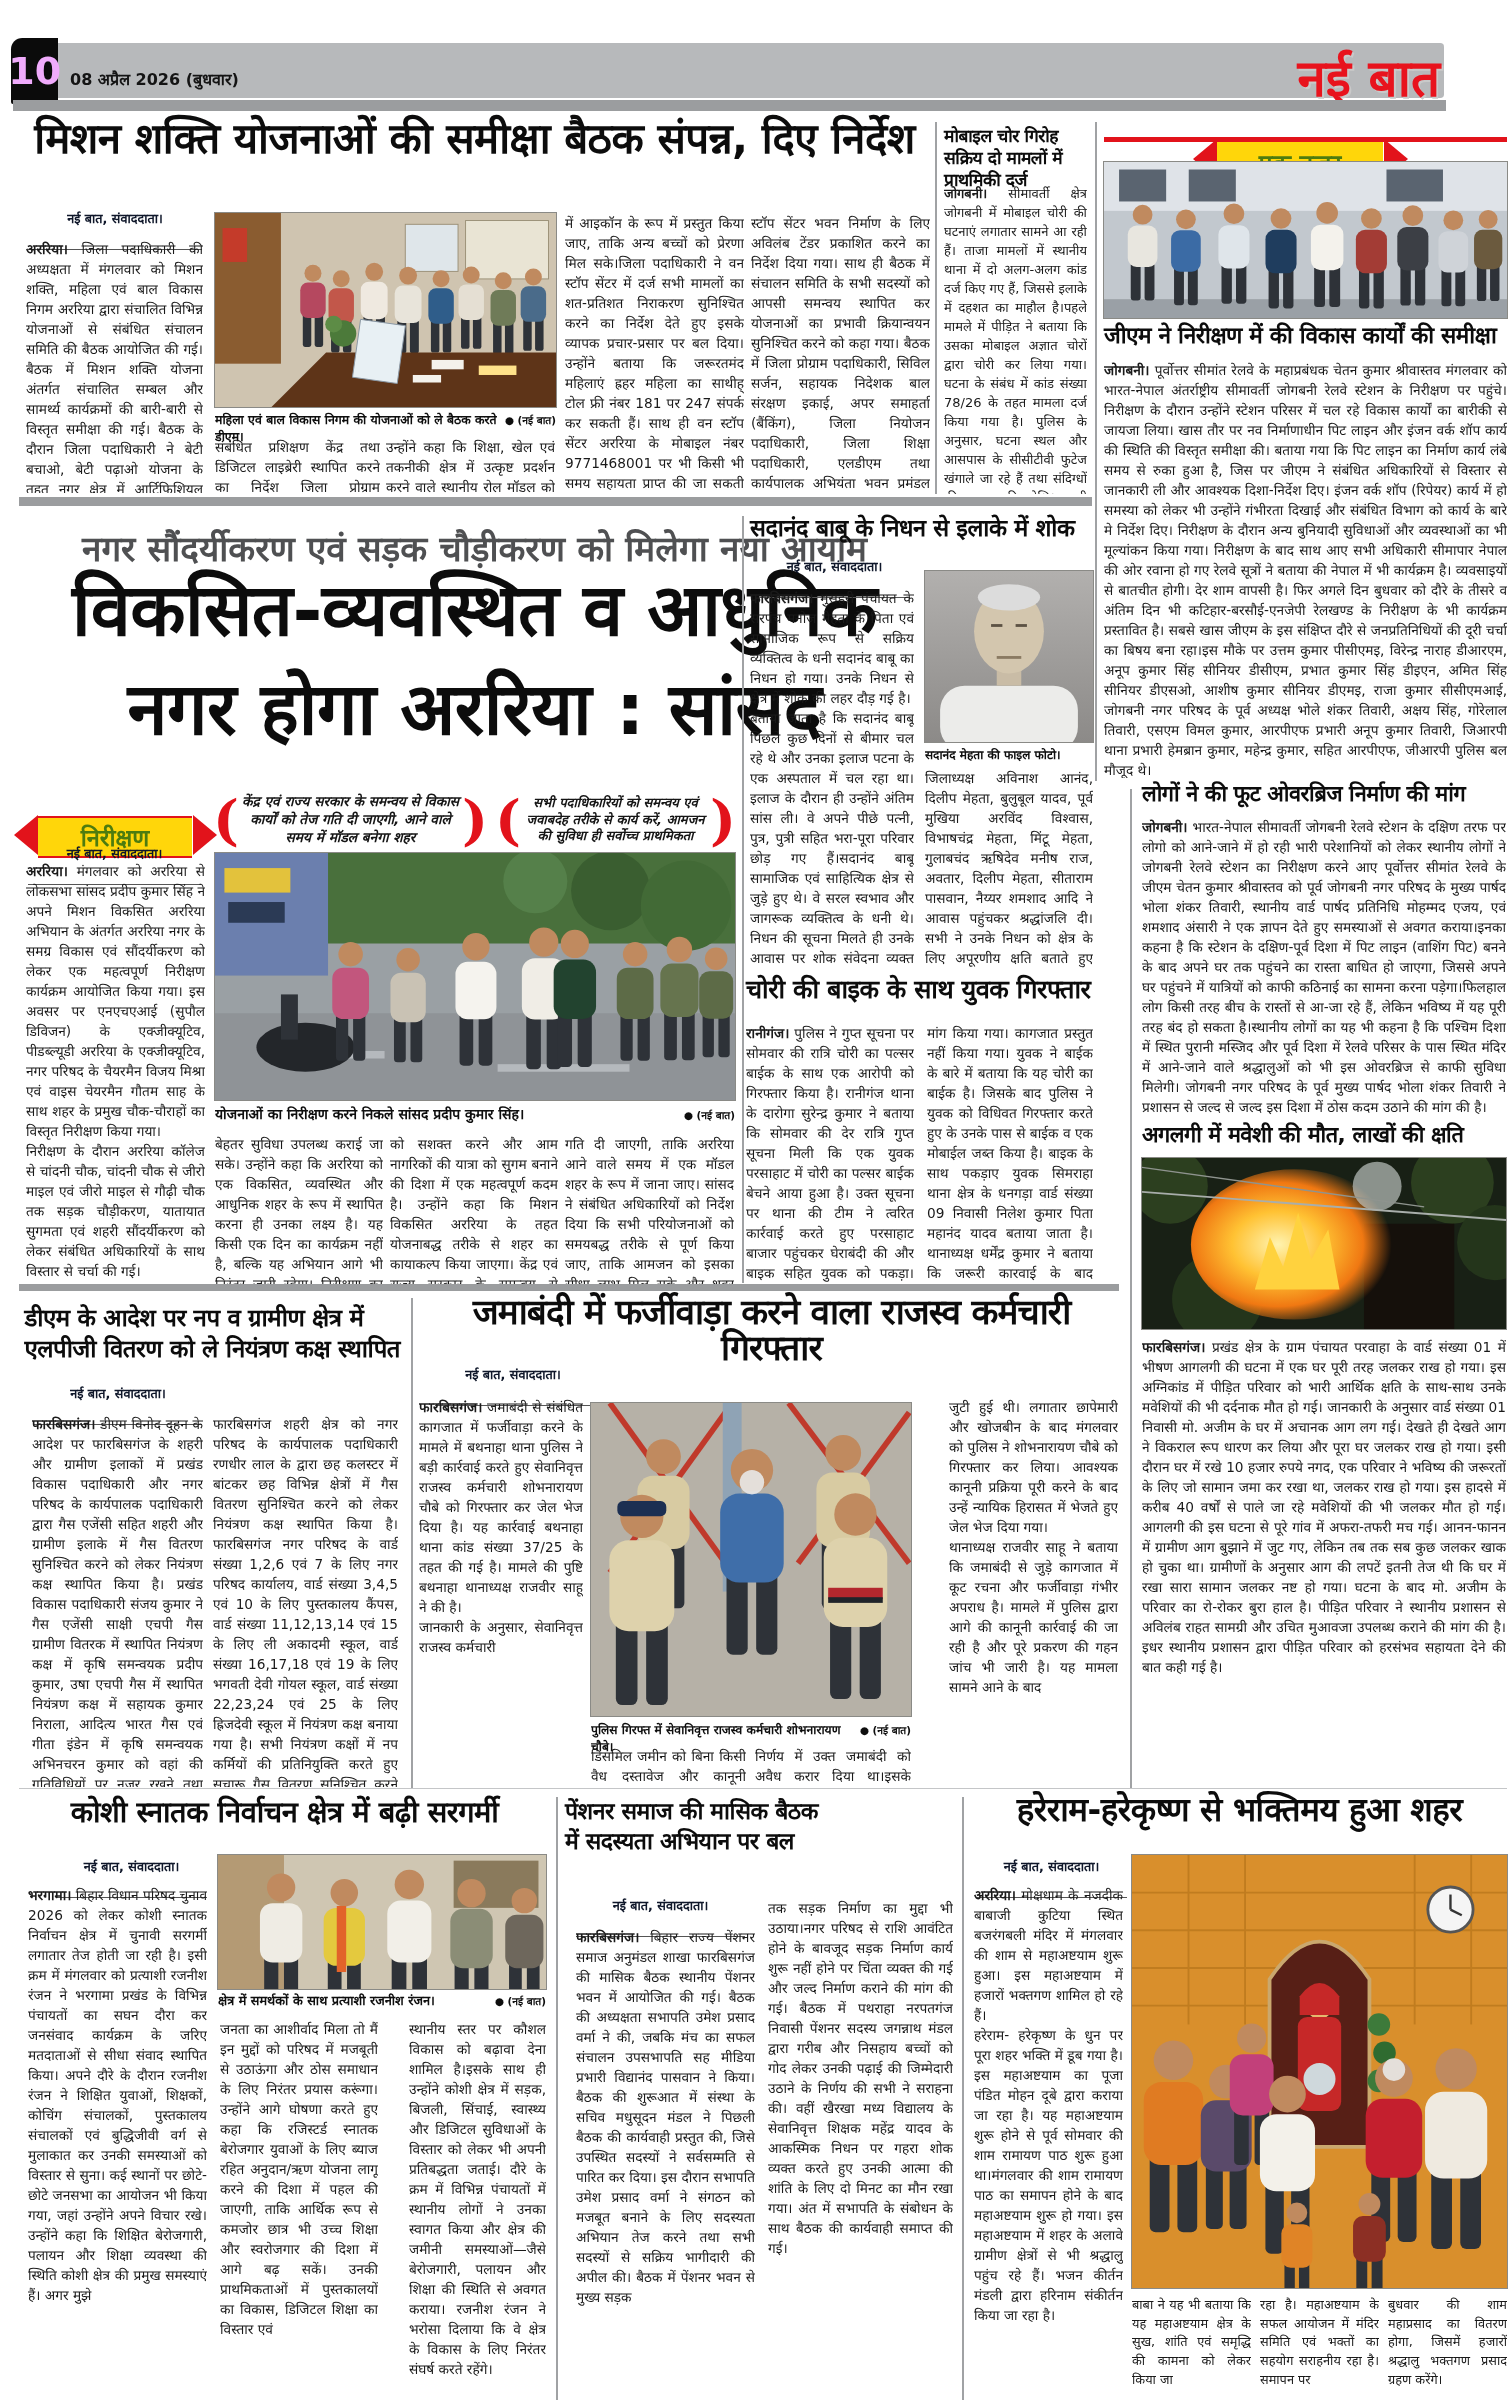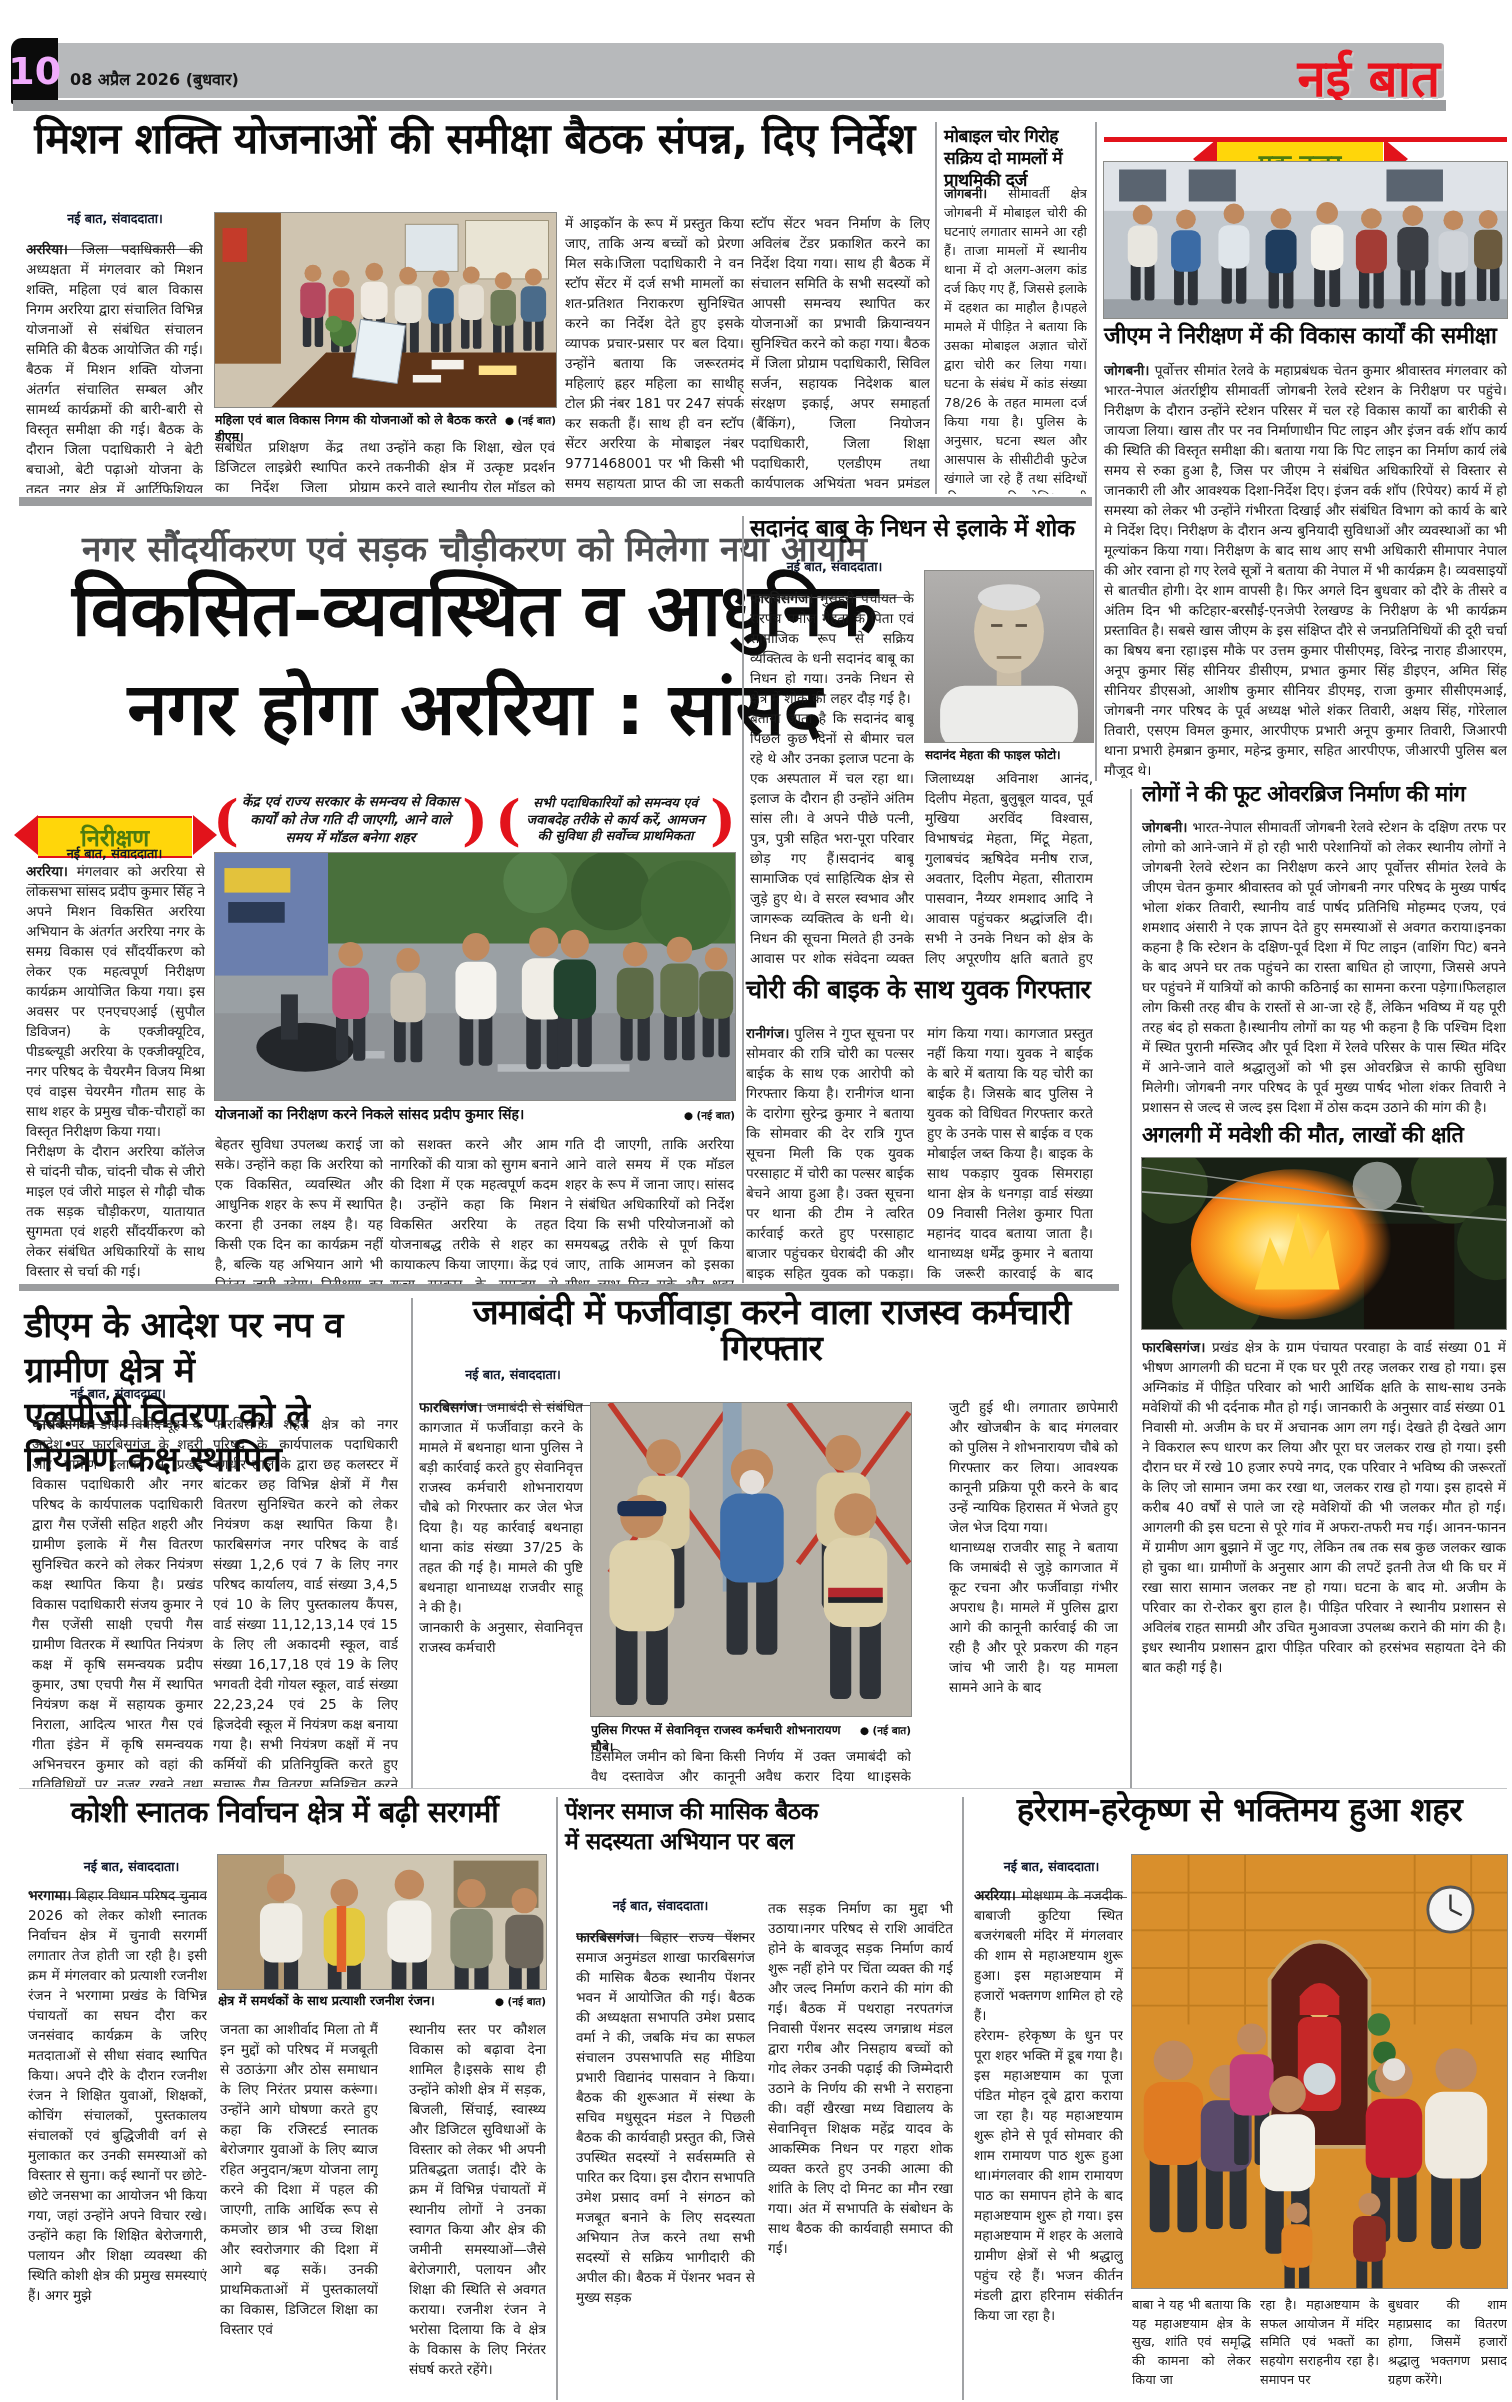--- a/index.html
+++ b/index.html
@@ -241,21 +241,21 @@
       <path d="M120,140 L136,84 L150,116 L166,58 L180,108 L198,76 L210,140 Z" fill="#ffd23e"></path>
       <circle cx="250" cy="30" r="26" fill="#c9cfcc" opacity="0.65"></circle>
       <line x1="0" y1="36" x2="387" y2="66" stroke="#a9aeab" stroke-width="2"></line>
       <line x1="0" y1="10" x2="300" y2="52" stroke="#8f948f" stroke-width="1.5"></line>
     </svg>
   </div>
   <div class="abs body" style="left:1142px;top:1337px;width:364px;height:450px;"><b>फारबिसगंज।</b><span> प्रखंड क्षेत्र के ग्राम पंचायत परवाहा के वार्ड संख्या 01 में भीषण आगलगी की घटना में एक घर पूरी तरह जलकर राख हो गया। इस अग्निकांड में पीड़ित परिवार को भारी आर्थिक क्षति के साथ-साथ उनके मवेशियों की भी दर्दनाक मौत हो गई। जानकारी के अनुसार वार्ड संख्या 01 निवासी मो. अजीम के घर में अचानक आग लग गई। देखते ही देखते आग ने विकराल रूप धारण कर लिया और पूरा घर जलकर राख हो गया। इसी दौरान घर में रखे 10 हजार रुपये नगद, एक परिवार ने भविष्य की जरूरतों के लिए जो सामान जमा कर रखा था, जलकर राख हो गया। इस हादसे में करीब 40 वर्षों से पाले जा रहे मवेशियों की भी जलकर मौत हो गई। आगलगी की इस घटना से पूरे गांव में अफरा-तफरी मच गई। आनन-फानन में ग्रामीण आग बुझाने में जुट गए, लेकिन तब तक सब कुछ जलकर खाक हो चुका था। ग्रामीणों के अनुसार आग की लपटें इतनी तेज थी कि घर में रखा सारा सामान जलकर नष्ट हो गया। घटना के बाद मो. अजीम के परिवार का रो-रोकर बुरा हाल है। पीड़ित परिवार ने स्थानीय प्रशासन से अविलंब राहत सामग्री और उचित मुआवजा उपलब्ध कराने की मांग की है। इधर स्थानीय प्रशासन द्वारा पीड़ित परिवार को हरसंभव सहायता देने की बात कही गई है।</span></div>
 
   <div class="abs hdiv" style="left:19px;top:1284px;width:1100px;height:6.6px;"></div>
 
-  <div class="abs headline" style="left:24.5px;top:1303px;width:384px;font-size:35px;line-height:1.28;">
+  <div class="abs headline" style="left:24.5px;top:1303px;width:384px;font-size:24px;line-height:1.28;">
     <span>डीएम के आदेश पर नप व ग्रामीण क्षेत्र में</span><br>
     <span>एलपीजी वितरण को ले नियंत्रण कक्ष स्थापित</span>
   </div>
   <div class="abs byline" style="left:34px;top:1384px;width:168px;">नई बात, संवाददाता।</div>
   <div class="abs body" style="left:32px;top:1414px;width:171px;height:373px;"><b>फारबिसगंज।</b><span> डीएम विनोद दूहन के आदेश पर फारबिसगंज के शहरी और ग्रामीण इलाकों में प्रखंड विकास पदाधिकारी और नगर परिषद के कार्यपालक पदाधिकारी द्वारा गैस एजेंसी सहित शहरी और ग्रामीण इलाके में गैस वितरण सुनिश्चित करने को लेकर नियंत्रण कक्ष स्थापित किया है। प्रखंड विकास पदाधिकारी संजय कुमार ने गैस एजेंसी साक्षी एचपी गैस ग्रामीण वितरक में स्थापित नियंत्रण कक्ष में कृषि समन्वयक प्रदीप कुमार, उषा एचपी गैस में स्थापित नियंत्रण कक्ष में सहायक कुमार निराला, आदित्य भारत गैस एवं गीता इंडेन में कृषि समन्वयक अभिनचरन कुमार को वहां की गतिविधियों पर नजर रखने तथा सुचारू वितरण के लिए प्रतिनियुक्त किया है। वहीं</span></div>
   <div class="abs body" style="left:213px;top:1414px;width:185px;height:373px;">फारबिसगंज शहरी क्षेत्र को नगर परिषद के कार्यपालक पदाधिकारी रणधीर लाल के द्वारा छह कलस्टर में बांटकर छह विभिन्न क्षेत्रों में गैस वितरण सुनिश्चित करने को लेकर नियंत्रण कक्ष स्थापित किया है। फारबिसगंज नगर परिषद के वार्ड संख्या 1,2,6 एवं 7 के लिए नगर परिषद कार्यालय, वार्ड संख्या 3,4,5 एवं 10 के लिए पुस्तकालय कैंपस, वार्ड संख्या 11,12,13,14 एवं 15 के लिए ली अकादमी स्कूल, वार्ड संख्या 16,17,18 एवं 19 के लिए भगवती देवी गोयल स्कूल, वार्ड संख्या 22,23,24 एवं 25 के लिए ह्रिजदेवी स्कूल में नियंत्रण कक्ष बनाया गया है। सभी नियंत्रण कक्षों में नप कर्मियों की प्रतिनियुक्ति करते हुए सुचारू गैस वितरण सुनिश्चित करने का निर्देश दिया गया है।</div>
   <div class="abs vdiv" style="left:411px;top:1298px;height:490px;"></div>
 
   <div class="abs headline" style="left:424px;top:1294px;width:695px;font-size:35px;text-align:center;letter-spacing:-0.9px;">जमाबंदी में फर्जीवाड़ा करने वाला राजस्व कर्मचारी गिरफ्तार</div>
   <div class="abs byline" style="left:435px;top:1365px;width:156px;">नई बात, संवाददाता।</div>

